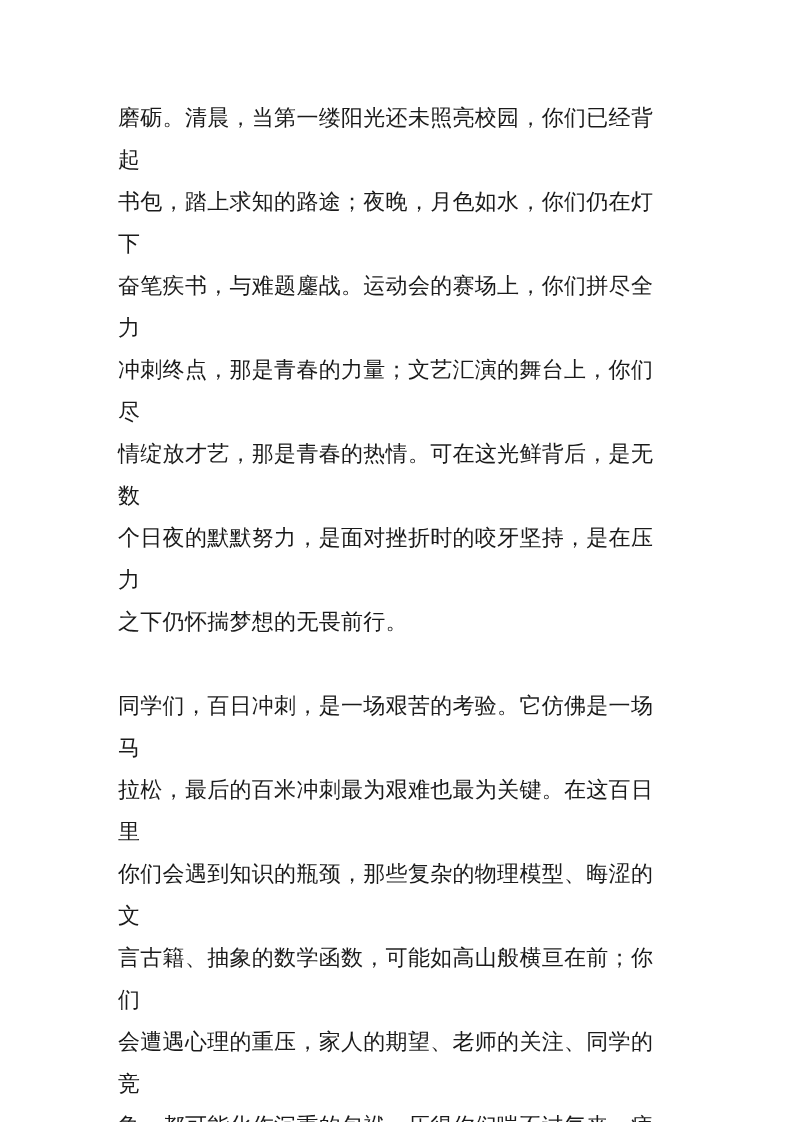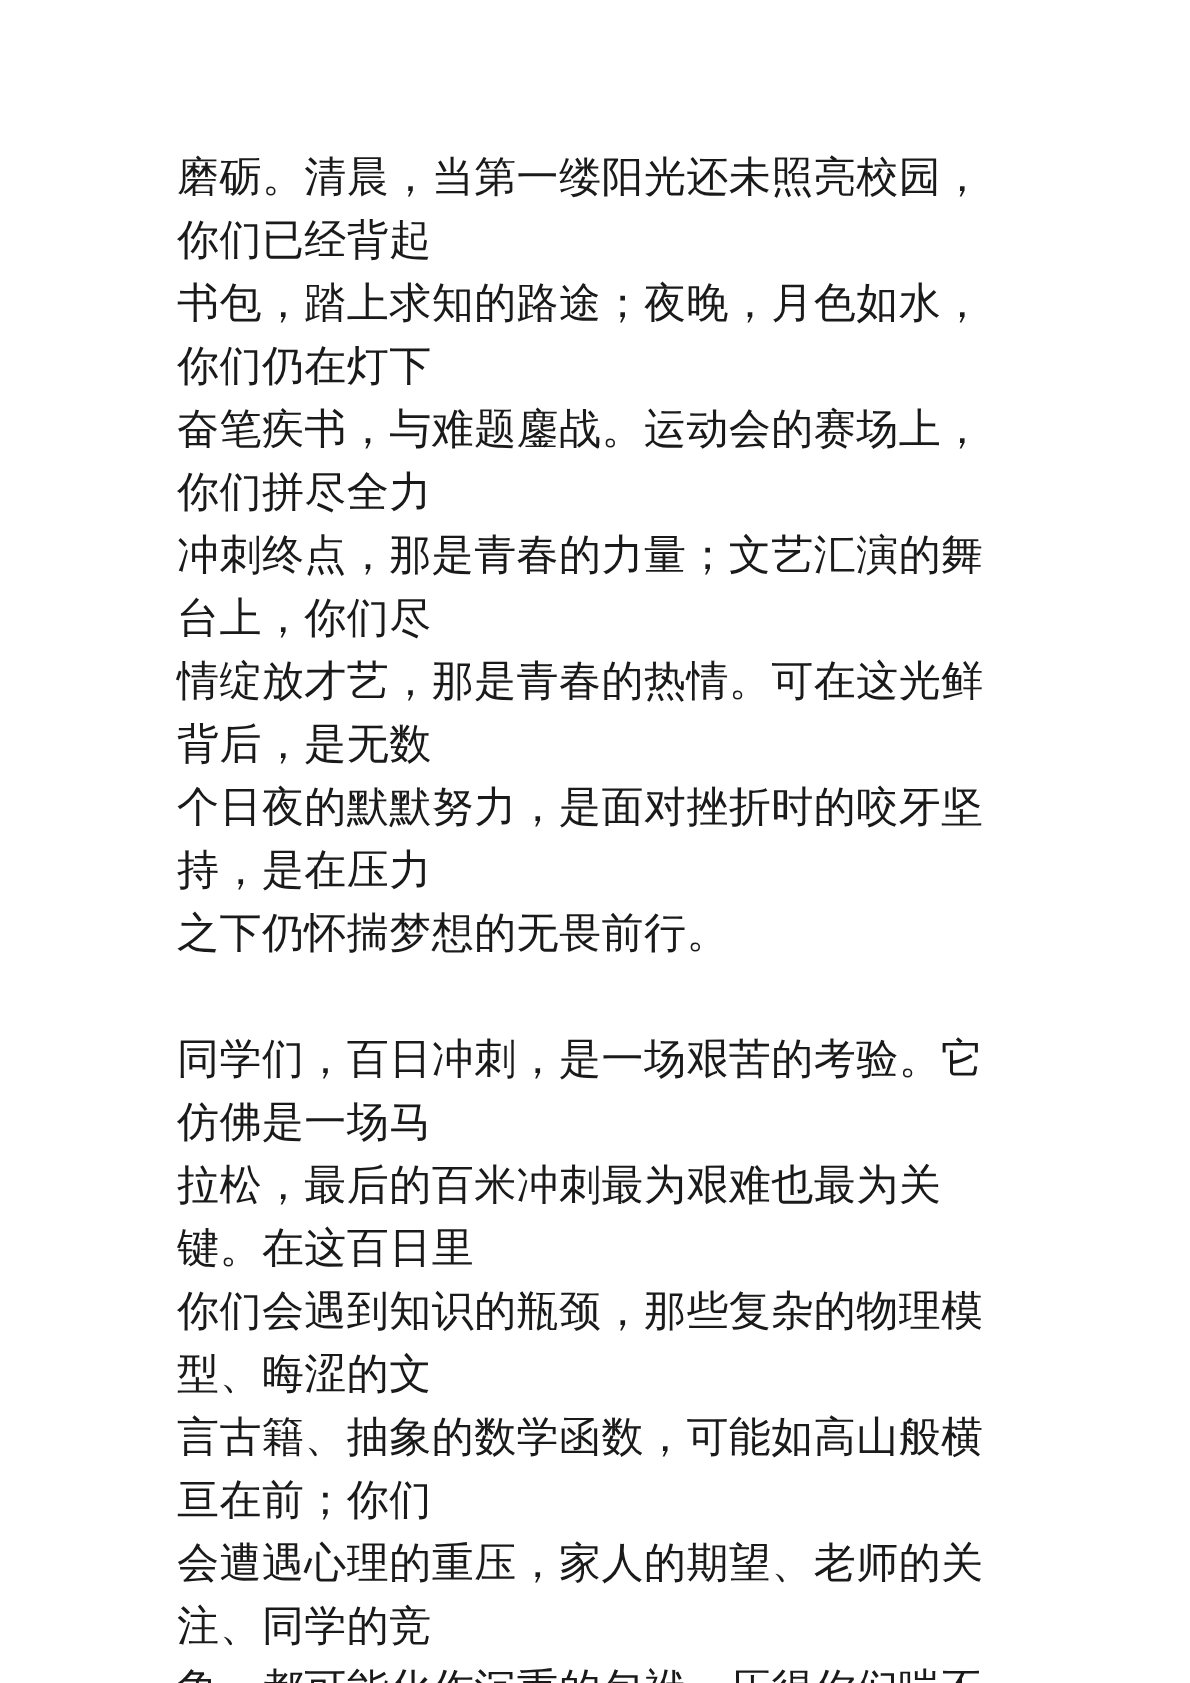--- a/index.html
+++ b/index.html
@@ -14,21 +14,21 @@
   }
   .page {
     box-sizing: border-box;
     width: 793px;
     height: 1122px;
     padding: 97px 118px 0 118px;
     background: #ffffff;
   }
   .para {
     font-family: "Liberation Sans", sans-serif;
-    font-size: 28px;
+    font-size: 22px;
     line-height: 42px;
     letter-spacing: 0.3px;
     color: #1a1a1a;
     margin: 0 0 42px 0;
     white-space: pre-line;   
     text-align: left;
     word-break: break-all;
   }
 </style>
 </head>

